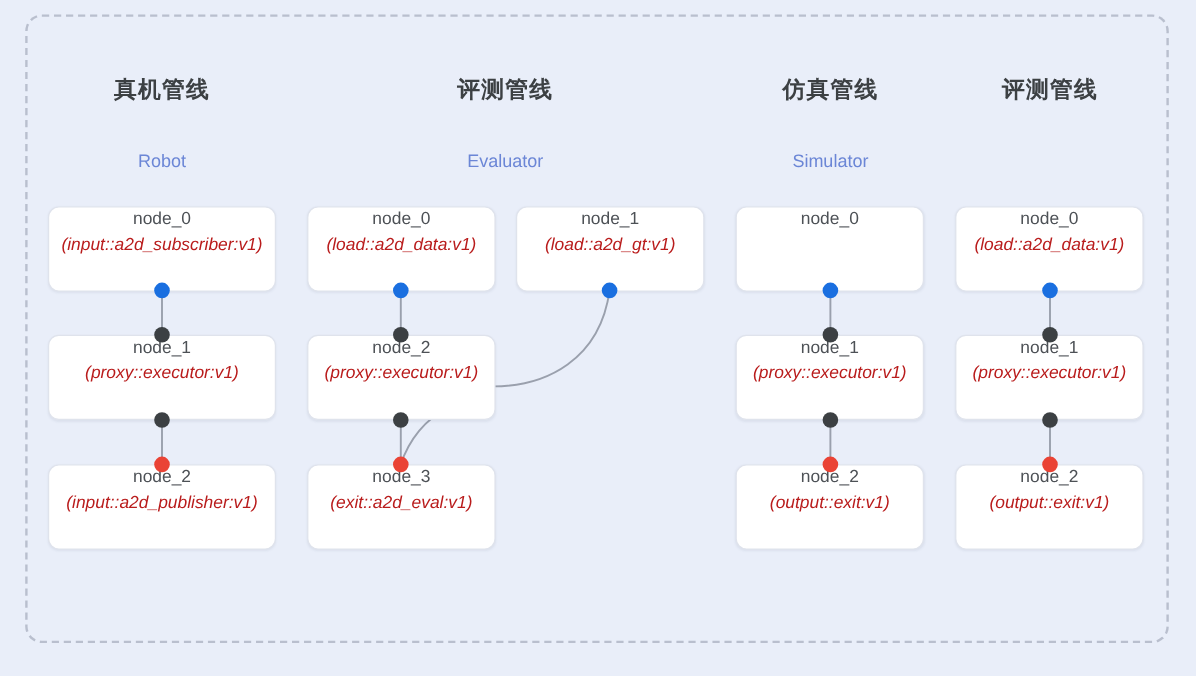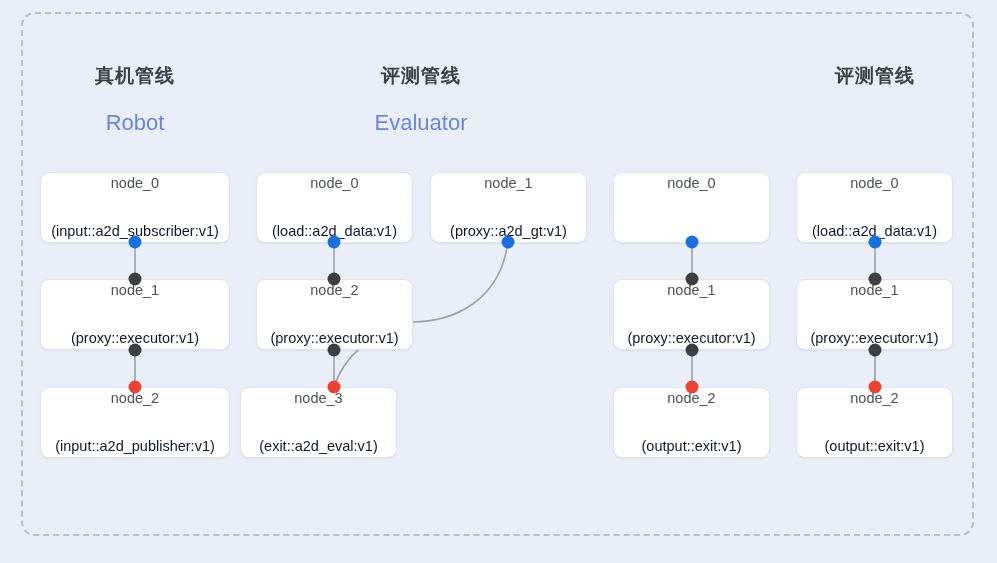--- a/index.html
+++ b/index.html
@@ -45,47 +45,48 @@
     white-space: nowrap;
   }
   .col-head .cn {
     font-size: 19px;
     font-weight: bold;
     color: #3c4043;
     letter-spacing: 1px;
     line-height: 26px;
   }
   .col-head .en {
-    font-size: 22px;
+    font-size: 15px;
     color: #6b86d6;
     line-height: 28px;
-    margin-top: 20px;
+    margin-top: 32px;
   }
   .node {
     position: absolute;
     box-sizing: border-box;
     background: #ffffff;
     border: 1px solid #dfe3ec;
     border-radius: 9px;
     box-shadow: 0 1px 2px rgba(40,50,80,0.07);
     display: flex;
     flex-direction: column;
     align-items: center;
-    justify-content: space-between;
+    justify-content: flex-start;
   }
   .node .nid {
     font-size: 14.5px;
     color: #4d5156;
     line-height: 21px;
   }
   .node .nsig {
     font-size: 14.5px;
-    color: #0f172a;
+    color: #b91c1c;
     line-height: 21px;
     white-space: nowrap;
+    font-style: italic;
   }
   .port {
     position: absolute;
     width: 13px;
     height: 13px;
     border-radius: 50%;
     transform: translate(-50%, -50%);
   }
   .port.blue { background: #1a6fe0; }
   .port.black { background: #3c4043; }
@@ -118,20 +119,24 @@
   </svg>
 
   <div class="col-head" style="left:40px; top:63px; width:190px;">
     <div class="cn">真机管线</div>
     <div class="en">Robot</div>
   </div>
   <div class="col-head" style="left:326px; top:63px; width:190px;">
     <div class="cn">评测管线</div>
     <div class="en">Evaluator</div>
   </div>
+  <div class="col-head" style="left:597px; top:63px; width:190px;">
+    <div class="cn">仿真管线</div>
+    <div class="en">Simulator</div>
+  </div>
   <div class="col-head" style="left:780px; top:63px; width:190px;">
     <div class="cn">评测管线</div>
   </div>
 
   <div class="node" style="left:40px; top:172px; width:190px; height:71px;">
     <div class="nid">node_0</div>
     <div class="nsig">(input::a2d_subscriber:v1)</div>
   </div>
   <div class="port blue" style="left:135px; top:242px;"></div>
 
@@ -149,32 +154,32 @@
   <div class="port red" style="left:135px; top:387px;"></div>
 
   <div class="node" style="left:256px; top:172px; width:157px; height:71px;">
     <div class="nid">node_0</div>
     <div class="nsig">(load::a2d_data:v1)</div>
   </div>
   <div class="port blue" style="left:334px; top:242px;"></div>
 
   <div class="node" style="left:430px; top:172px; width:157px; height:71px;">
     <div class="nid">node_1</div>
-    <div class="nsig">(proxy::a2d_gt:v1)</div>
+    <div class="nsig">(load::a2d_gt:v1)</div>
   </div>
   <div class="port blue" style="left:508px; top:242px;"></div>
 
   <div class="node" style="left:256px; top:279px; width:157px; height:71px;">
     <div class="nid">node_2</div>
     <div class="nsig">(proxy::executor:v1)</div>
   </div>
   <div class="port black" style="left:334px; top:279px;"></div>
   <div class="port black" style="left:334px; top:350px;"></div>
 
-  <div class="node" style="left:240px; top:387px; width:157px; height:71px;">
+  <div class="node" style="left:256px; top:387px; width:157px; height:71px;">
     <div class="nid">node_3</div>
     <div class="nsig">(exit::a2d_eval:v1)</div>
   </div>
   <div class="port red" style="left:334px; top:387px;"></div>
 
   <div class="node" style="left:613px; top:172px; width:157px; height:71px;">
     <div class="nid">node_0</div>
   </div>
   <div class="port blue" style="left:692px; top:242px;"></div>
 

